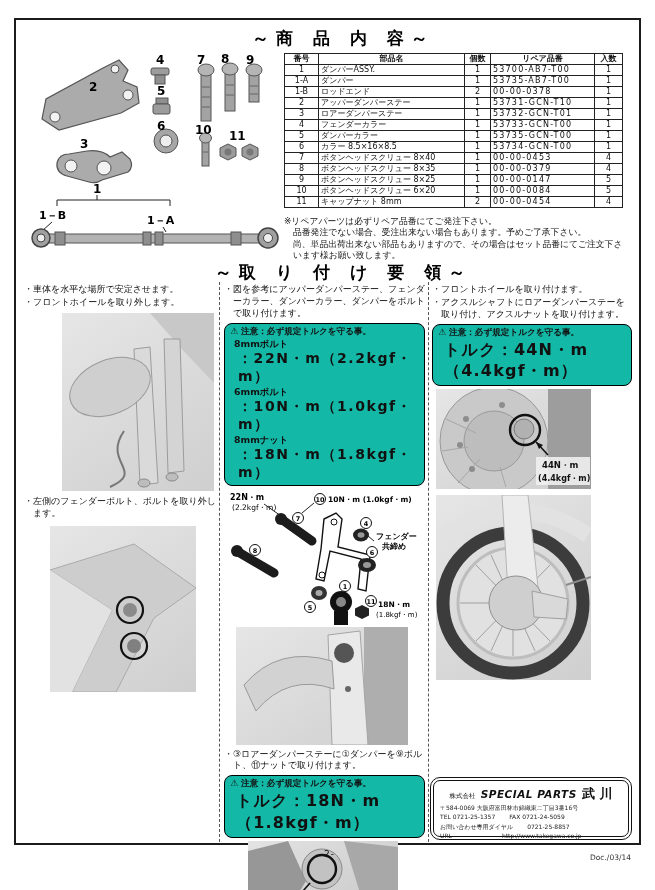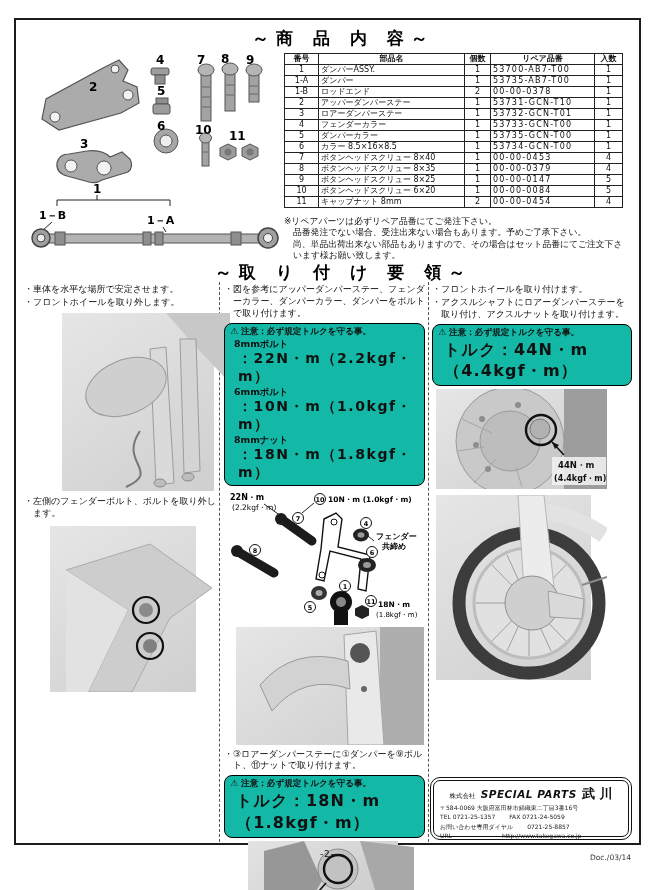--- a/index.html
+++ b/index.html
@@ -33,21 +33,21 @@
 
   .bullet { font-size:9px; line-height:1.32; padding-left:9px; text-indent:-9px; margin-bottom:1px; }
 
   .warnbox { border:1.5px solid #000; border-radius:8px; background:#14b8a6; padding:2px 5px 3px 5px; margin:3px 0 3px 0; }
   .warn-title { font-size:8.6px; font-weight:bold; }
   .warn-icon { font-size:9px; }
   .torque-label { font-size:9.3px; font-weight:bold; padding-left:4px; line-height:1.25; }
   .torque-value { font-size:14px; font-weight:bold; letter-spacing:1.6px; padding-left:8px; line-height:1.3; }
   .torque-single { font-size:16px; font-weight:bold; letter-spacing:1.2px; padding-left:6px; line-height:1.35; }
 
-  .photo { position:relative; background:linear-gradient(145deg,#e6e6e6,#cfcfcf);padding-left:16px; }
+  .photo { position:relative; background:linear-gradient(145deg,#e6e6e6,#cfcfcf); }
   svg text { font-family:"DejaVu Sans","Liberation Sans",sans-serif; }
 
   
   #company { position:absolute; left:430px; top:777px; width:202px; height:63px; border:1.5px solid #111; border-radius:10px; padding:2px; }
   #company .inner { width:100%; height:100%; border:1px solid #111; border-radius:7px; padding:2px 6px 1px 6px; }
   #company .logo-line { text-align:center; white-space:nowrap; }
   #company .co-prefix { font-size:6.5px; font-weight:normal; }
   #company .co-name { font-size:10.5px; font-weight:bold; font-style:italic; letter-spacing:0.5px; }
   #company .co-kanji { font-size:13px; font-weight:bold; font-family:"DejaVu Serif","Liberation Serif",serif; }
   #company .co-line { font-size:6px; line-height:1.55; white-space:nowrap; color:#222; }

